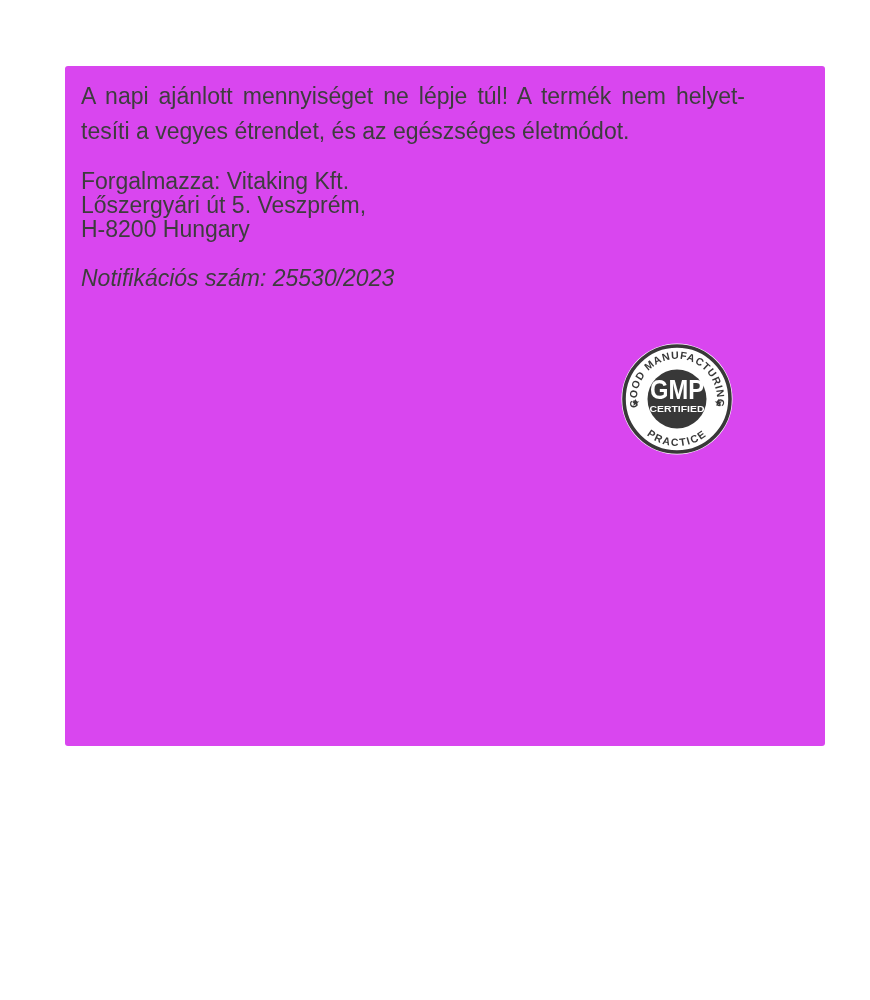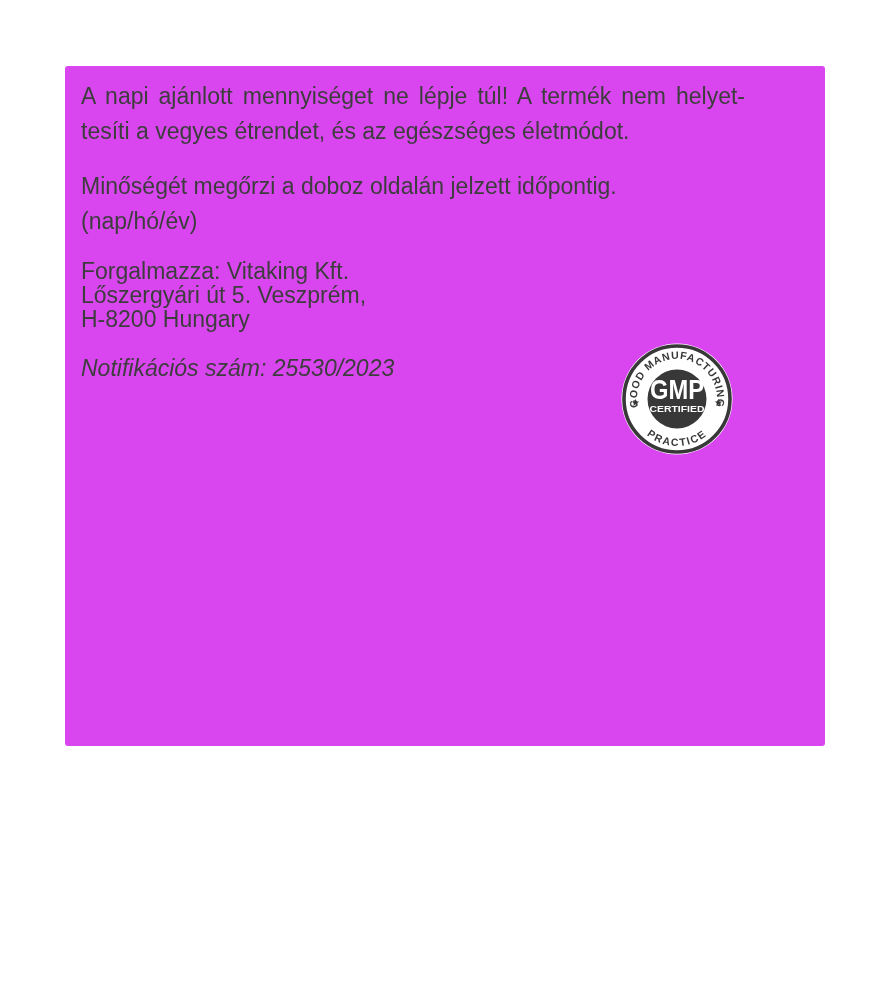--- a/index.html
+++ b/index.html
@@ -55,21 +55,20 @@
   .badge svg {
     display: block;
   }
 </style>
 </head>
 <body>
 
 <div class="panel">
   <div class="content">
       <p class="para justify">A napi ajánlott mennyiséget ne lépje túl! A termék nem helyet­tesíti a vegyes étrendet, és az egészséges életmódot.</p>
-      <p class="para">Minőségét megőrzi a doboz oldalán jelzett időpontig.<br>(nap/hó/év)</p>
       <p class="para address">Forgalmazza: Vitaking Kft.<br>Lőszergyári út 5. Veszprém,<br>H-8200 Hungary</p>
       <p class="para italic">Notifikációs szám: 25530/2023</p>
     </div>
 
   <div class="badge">
     <svg width="112" height="112" viewBox="0 0 112 112" xmlns="http://www.w3.org/2000/svg">
       <defs>
         <path id="arc-top" d="M 21.4,76 A 40,40 0 1 1 90.6,76"></path>
         <path id="arc-bottom" d="M 20,86.2 A 47,47 0 0 0 92,86.2"></path>
       </defs>

